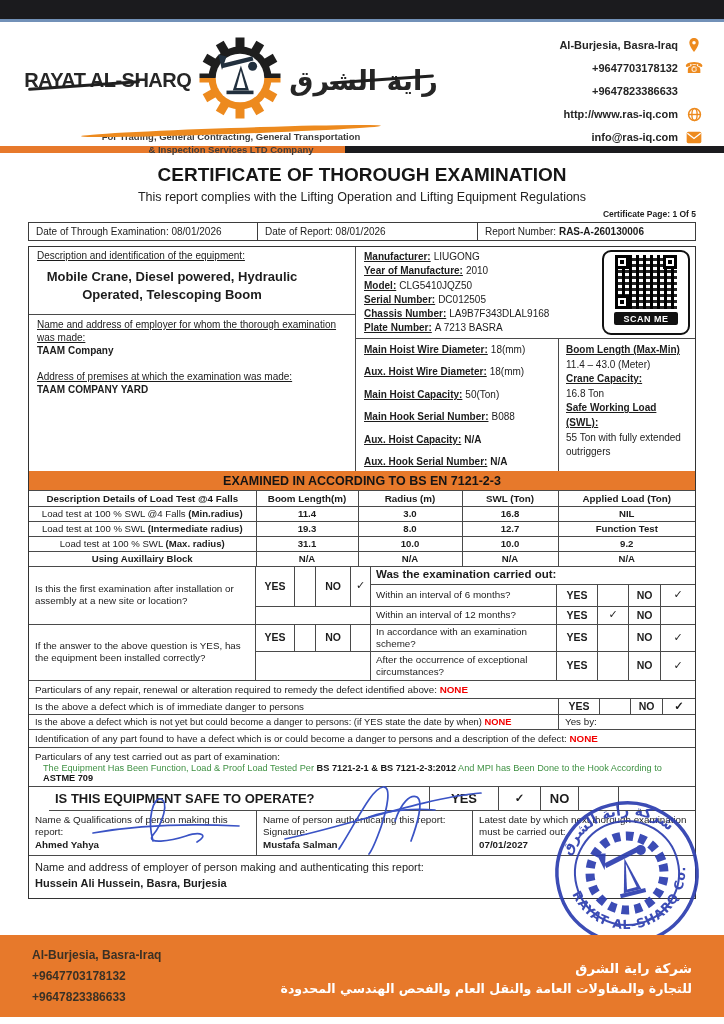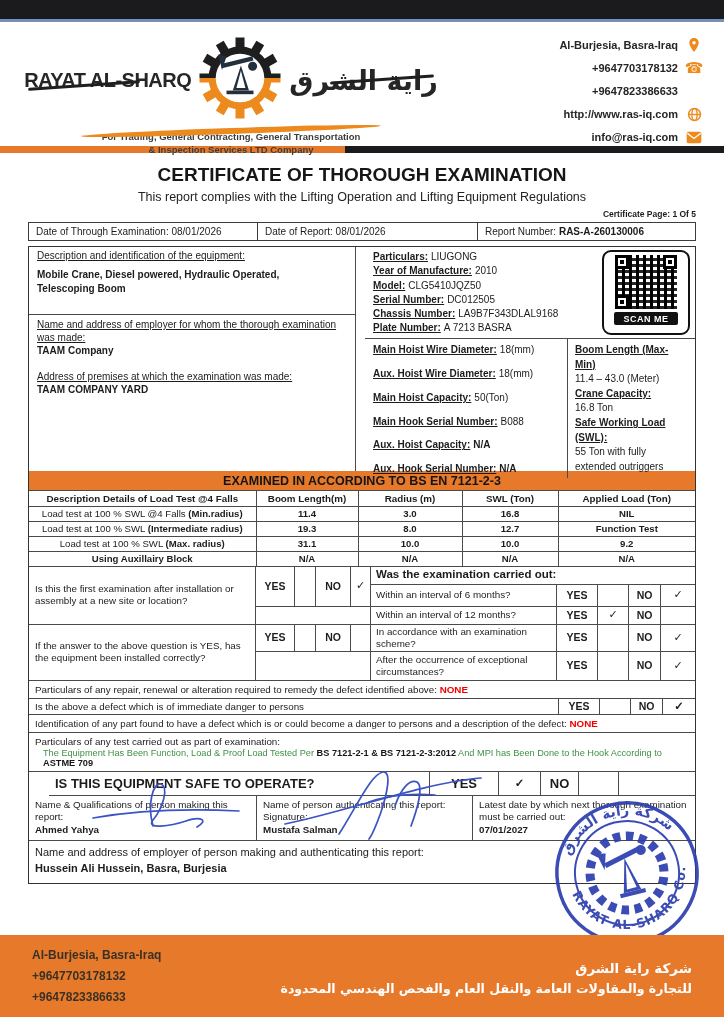--- a/index.html
+++ b/index.html
@@ -42,24 +42,24 @@
   .dt-cell { padding: 3px 7px; border-right: 1.2px solid #3d3d3d; }
   .dt-1 { width: 229px; } .dt-2 { width: 220px; } .dt-3 { flex: 1; border-right: none; }
 
   
   .formbox { border: 1.3px solid #333; margin-top: 5px; }
   .u { text-decoration: underline; }
   .bu { text-decoration: underline; font-weight: bold; }
   .b { font-weight: bold; }
   .red { color: #f20000; font-weight: bold; }
 
-  .mi { display: flex; height: 224px; font-size: 10px; gap: 9px; }
+  .mi { display: flex; height: 224px; font-size: 10px; }
   .mi-l { width: 327px; border-right: 1px solid #4a4a4a; display: flex; flex-direction: column; }
   .mi-l-top { height: 68px; border-bottom: 1px solid #4a4a4a; padding: 3px 8px; }
-  .mi-l-top .val { font-size: 10px; margin-top: 7px; line-height: 1.35; width: 270px; }
+  .mi-l-top .val { font-size: 13px; margin-top: 7px; line-height: 1.35; width: 270px; text-align: center; }
   .mi-l-bot { flex: 1; padding: 3px 8px; line-height: 1.3; }
   .mi-l-bot .gap { height: 13px; }
   .mi-r { flex: 1; display: flex; flex-direction: column; }
   .mi-r-top { height: 92px; padding: 3px 8px; border-bottom: 1px solid #4a4a4a; position: relative; }
   .mi-r-top .kv { line-height: 14.3px; white-space: nowrap; }
   .kv .lbl { margin-right: 3px; }
   .mi-r-bot { flex: 1; display: flex; }
   .mi-hoist { width: 203px; border-right: 1px solid #4a4a4a; padding: 5px 8px 4px; display: flex; flex-direction: column; justify-content: space-between; }
   .mi-boom { flex: 1; padding: 4px 7px; line-height: 14.6px; }
 
@@ -267,21 +267,21 @@
           <div class="mi-l-bot">
             <span class="u">Name and address of employer for whom the thorough examination was made:</span>
             <div class="b">TAAM Company</div>
             <div class="gap"></div>
             <span class="u">Address of premises at which the examination was made:</span>
             <div class="b">TAAM COMPANY YARD</div>
           </div>
         </div>
         <div class="mi-r">
           <div class="mi-r-top">
-            <div class="kv"><span class="lbl bu">Particulars:</span><span>LIUGONG</span></div>
+            <div class="kv"><span class="lbl bu">Manufacturer:</span><span>LIUGONG</span></div>
             <div class="kv"><span class="lbl bu">Year of Manufacture:</span><span>2010</span></div>
             <div class="kv"><span class="lbl bu">Model:</span><span>CLG5410JQZ50</span></div>
             <div class="kv"><span class="lbl bu">Serial Number:</span><span>DC012505</span></div>
             <div class="kv"><span class="lbl bu">Chassis Number:</span><span>LA9B7F343DLAL9168</span></div>
             <div class="kv"><span class="lbl bu">Plate Number:</span><span>A 7213 BASRA</span></div>
             <div class="qr">
               <div class="qr-pat">
                 <div class="fndr f1"></div>
                   <div class="fndr f2"></div>
                   <div class="fndr f3"></div>
@@ -401,20 +401,26 @@
       </div>
 
       <div class="frow grid-danger">
         <div class="q-text">Is the above a defect which is of immediate danger to persons</div>
         <div class="gc">YES</div>
         <div class="gc ck"></div>
         <div class="gc">NO</div>
         <div class="gc ck">✓</div>
       </div>
 
+      <div class="frow grid-yesby">
+        <div class="q-text fit">
+          <span><span>Is the above a defect which is not yet but could become a danger to persons: (if YES state the date by when)</span> <span class="red">NONE</span></span>
+        </div>
+        <div class="gc txt-l">Yes by:</div>
+      </div>
 
       <div class="frow pad">
         <span style="font-size:9.6px">Identification of any part found to have a defect which is or could become a danger to persons and a description of the defect:</span>
         <span class="red">NONE</span>
       </div>
 
       <div class="frow pad">
         <div>Particulars of any test carried out as part of examination:</div>
         <div class="green-line">
           <span>The Equipment Has Been Function, Load &amp; Proof Load Tested Per </span><span class="bb">BS 7121-2-1 &amp; BS 7121-2-3:2012</span><span> And MPI has Been Done to the Hook According to </span><span class="bb">ASTME 709</span>

